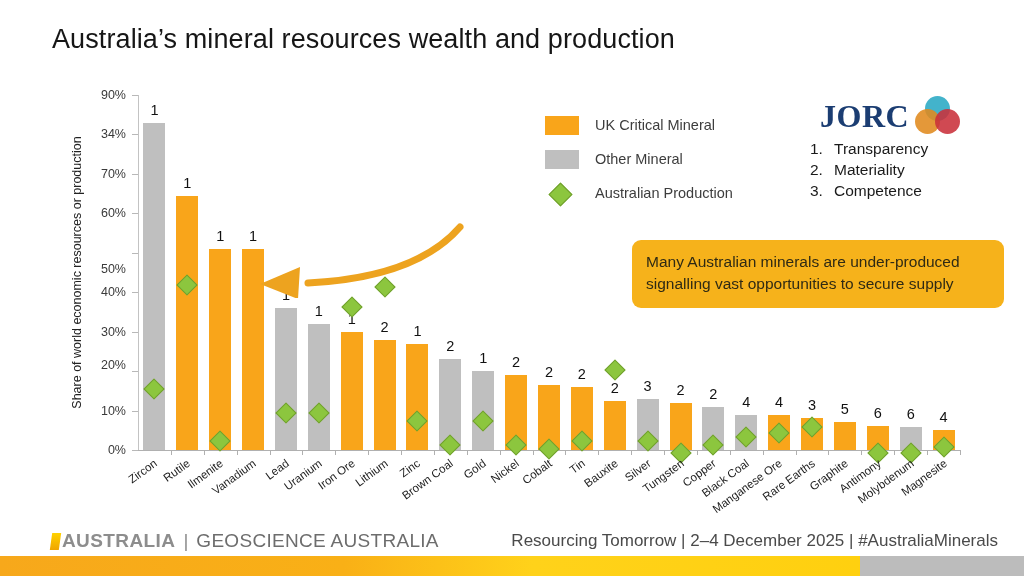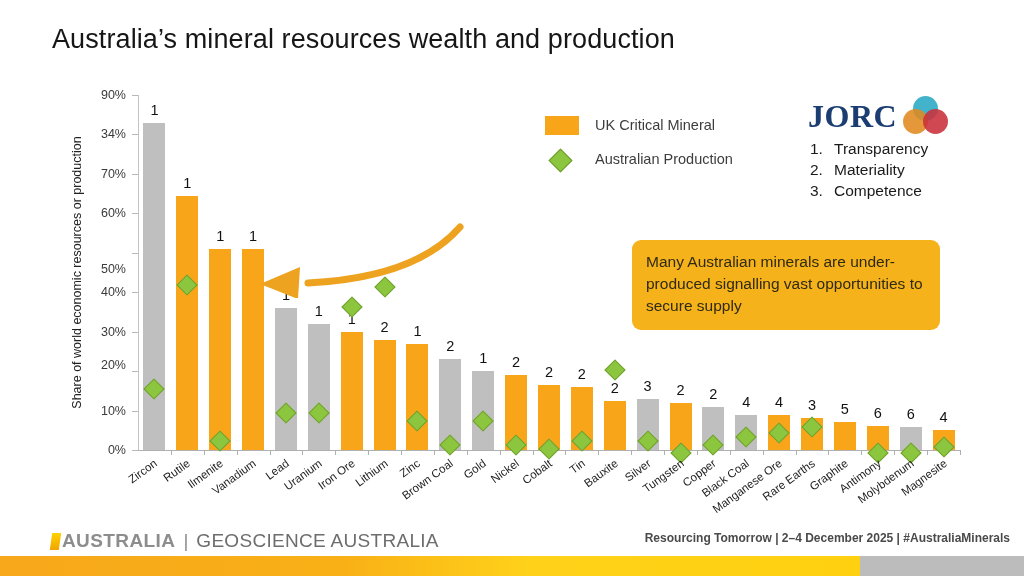--- a/index.html
+++ b/index.html
@@ -75,54 +75,54 @@
   .sw.grey{background:#bfbfbf;}
   .sw.diamond-wrap{position:relative;height:19px;}
   .sw.diamond-wrap i{
     position:absolute;left:7px;top:2px;width:15px;height:15px;
     background:#8cc63e;border:1.3px solid #6f9e2d;transform:rotate(45deg);display:block;
   }
   .legend-label{font-size:14.5px;color:#3d3d3d;white-space:nowrap;}
 
   
   .jorc{position:absolute;left:808px;top:96px;width:210px;}
-  .jorc-head{display:flex;align-items:center;height:40px;}
+  .jorc-head{display:flex;align-items:center;height:40px;margin-left:12px;}
   .jorc-word{
     font-family:"Liberation Serif", serif;font-weight:bold;
     font-size:32px;color:#1b3d72;letter-spacing:.5px;
   }
   .jorc-logo{position:relative;width:46px;height:40px;margin-left:6px;}
   .jorc-logo i{position:absolute;border-radius:50%;opacity:.88;}
   .jc-top{width:25px;height:25px;left:10px;top:0;background:#29a8c4;}
   .jc-left{width:25px;height:25px;left:0;top:13px;background:#e08a1e;}
   .jc-right{width:25px;height:25px;left:20px;top:13px;background:#c9303a;}
   .jorc-list{margin:2px 0 0 2px;}
   .jorc-item{font-size:15.5px;color:#1a1a1a;line-height:21px;display:flex;}
   .jorc-num{width:24px;flex:none;}
 
   
   .callout{
-    position:absolute;left:632px;top:240px;width:308px;
+    position:absolute;left:632px;top:240px;width:372px;
     background:#f6b21b;border-radius:9px;padding:11px 14px 13px 14px;
     box-sizing:border-box;
   }
   .callout p{margin:0;font-size:15.5px;line-height:22px;color:#2f2a14;}
 
   
   .source{position:absolute;left:56px;top:511px;font-size:10.5px;color:#222;white-space:nowrap;}
   .footline{position:absolute;left:40px;right:0;top:528px;height:26px;}
   .brand{position:absolute;left:8px;top:0;display:flex;align-items:center;height:26px;}
   .brand-a{font-size:19px;font-weight:bold;color:#231f20;letter-spacing:.4px;}
   .brand-mark{display:inline-block;width:9px;height:17px;margin:0 2px 0 3px;
     background:linear-gradient(180deg,#ffd200 0%,#f0a500 100%);transform:skewX(-8deg);}
   .brand-m{font-size:19px;font-weight:bold;color:#8d8d8d;letter-spacing:.4px;}
   .brand-sep{font-size:19px;color:#8d8d8d;margin:0 8px;}
   .brand-ga{font-size:19px;color:#6d6d6d;letter-spacing:.3px;}
   .footer-right{
-    position:absolute;right:14px;top:3px;font-size:12px;color:#4a4a4a;white-space:nowrap;font-weight:bold;
+    position:absolute;right:26px;top:3px;font-size:17px;color:#4a4a4a;white-space:nowrap;
   }
   .bottom-strip{position:absolute;left:0;right:0;bottom:0;height:20px;display:flex;}
   .strip-y{flex:0 0 84%;background:linear-gradient(90deg,#f7a81b 0%,#f9b016 40%,#ffd21a 62%,#ffd00f 100%);}
   .strip-g{flex:1;background:#bcbcbc;}
 </style>
 </head>
 <body>
 
 <div id="slide">
 
@@ -337,20 +337,24 @@
       <path d="M22 61 L62 44 L60 76 Z" fill="#eda31f"></path>
     </svg>
   </div>
 
   <div class="legend" id="legend">
       <div class="legend-row">
         <div class="sw orange"></div>
         <div class="legend-label">UK Critical Mineral</div>
       </div>
       <div class="legend-row">
+        <div class="sw grey"></div>
+        <div class="legend-label">Other Mineral</div>
+      </div>
+      <div class="legend-row">
         <div class="sw diamond-wrap">
           <i></i>
         </div>
         <div class="legend-label">Australian Production</div>
       </div>
     </div>
 
   <div class="jorc">
     <div class="jorc-head">
       <div class="jorc-word">JORC</div>

